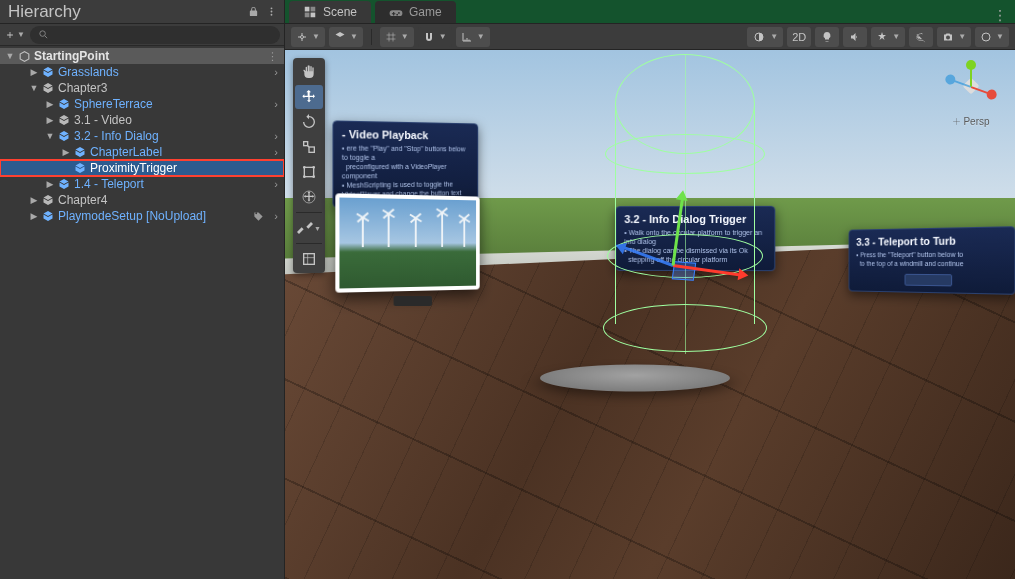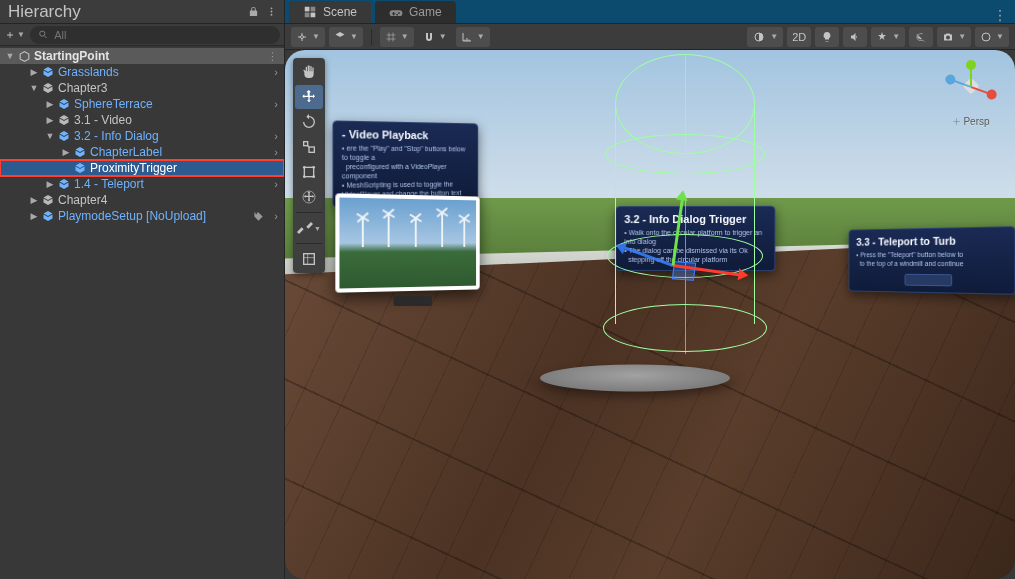--- a/index.html
+++ b/index.html
@@ -30,34 +30,34 @@
   .row.scene { background:#5a5a5a; }
   .row.scene .label { color:#e4e4e4; font-weight:700; }
   .row.highlighted { outline:2px solid #ff4030; outline-offset:-1px; }
 
   
   .cube { width:12px; height:12px; }
   .unity-logo { width:13px; height:13px; }
 
   
   .viewport { flex:1; display:flex; flex-direction:column; background:#383838; }
-  .tabs { height:24px; background:#0c4a6e; display:flex; align-items:flex-end; border-bottom:1px solid #242424; }
+  .tabs { height:24px; background:#14532d; display:flex; align-items:flex-end; border-bottom:1px solid #242424; }
   .tab { height:22px; padding:0 14px; display:flex; align-items:center; gap:6px; background:#383838; margin-left:4px; border-top-left-radius:4px; border-top-right-radius:4px; font-size:12px; }
   .tab.inactive { background:#2d2d2d; color:#9a9a9a; }
   .tab .ticon { width:14px; height:14px; display:flex; align-items:center; justify-content:center; }
   .tabs .kebab { margin-left:auto; margin-right:8px; color:#aaa; font-size:14px; }
 
   .scene-toolbar { height:26px; background:#3c3c3c; display:flex; align-items:center; padding:0 6px; gap:4px; border-bottom:1px solid #242424; }
   .tbtn { height:20px; min-width:24px; background:#4d4d4d; border-radius:3px; display:flex; align-items:center; justify-content:center; padding:0 5px; font-size:11px; color:#c4c4c4; gap:2px; }
   .tbtn.dark { background:#3c3c3c; }
   .tbtn .dd { font-size:8px; margin-left:2px; color:#aaa; }
   .toolbar-sep { width:1px; height:16px; background:#2a2a2a; margin:0 4px; }
   .toolbar-spacer { flex:1; }
 
-  .scene-body { flex:1; position:relative; overflow:hidden;border-radius:20px; }
+  .scene-body { flex:1; position:relative; overflow:hidden; }
 
   
   .scene-3d { position:absolute; inset:0; }
   .sky { position:absolute; top:0; left:0; right:0; height:40%; background:linear-gradient(#a2c4e0 0%, #c9dae8 60%, #e0e8ef 100%); }
   .grass { position:absolute; top:28%; left:0; right:0; height:18%; background:linear-gradient(#6f9a4a, #4d6e33); }
   .floor { position:absolute; bottom:0; left:0; right:0; height:64%; 
     background:
       repeating-linear-gradient(25deg, rgba(0,0,0,.25) 0 2px, transparent 2px 90px),
       repeating-linear-gradient(115deg, rgba(0,0,0,.15) 0 1px, transparent 1px 40px),
       linear-gradient(120deg,#6a4a37,#4b3223 40%,#5a3d2b 60%,#3b271b);
@@ -149,21 +149,20 @@
       <svg width="10" height="10" viewBox="0 0 24 24">
           <path fill="#c4c4c4" d="M11 5h2v6h6v2h-6v6h-2v-6H5v-2h6z"></path>
         </svg>
       <span style="font-size:8px;margin-left:2px;color:#aaa">▼</span>
     </div>
     <div class="hier-search">
       <svg width="11" height="11" viewBox="0 0 24 24">
           <circle cx="10" cy="10" r="6" fill="none" stroke="#888" stroke-width="2"></circle>
           <path stroke="#888" stroke-width="2" d="M15 15l5 5"></path>
         </svg>
-      <input placeholder="All" style="">
     </div>
   </div>
 
   <div class="tree">
 
     <div class="row scene">
       <span class="indent" style="width:4px"></span>
       <span class="arrow">▼</span>
       <span class="icon">
         <svg class="unity-logo" viewBox="0 0 24 24">

